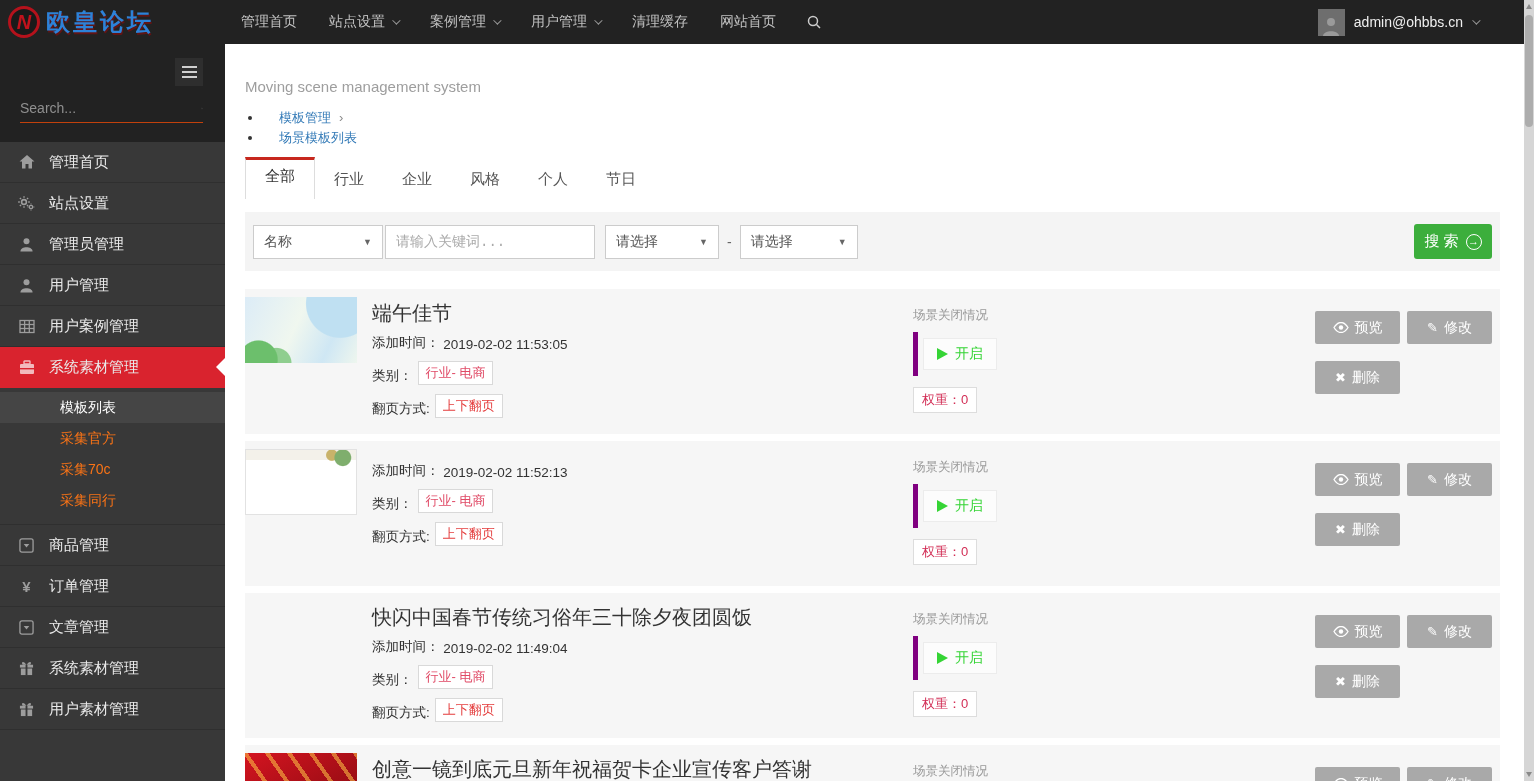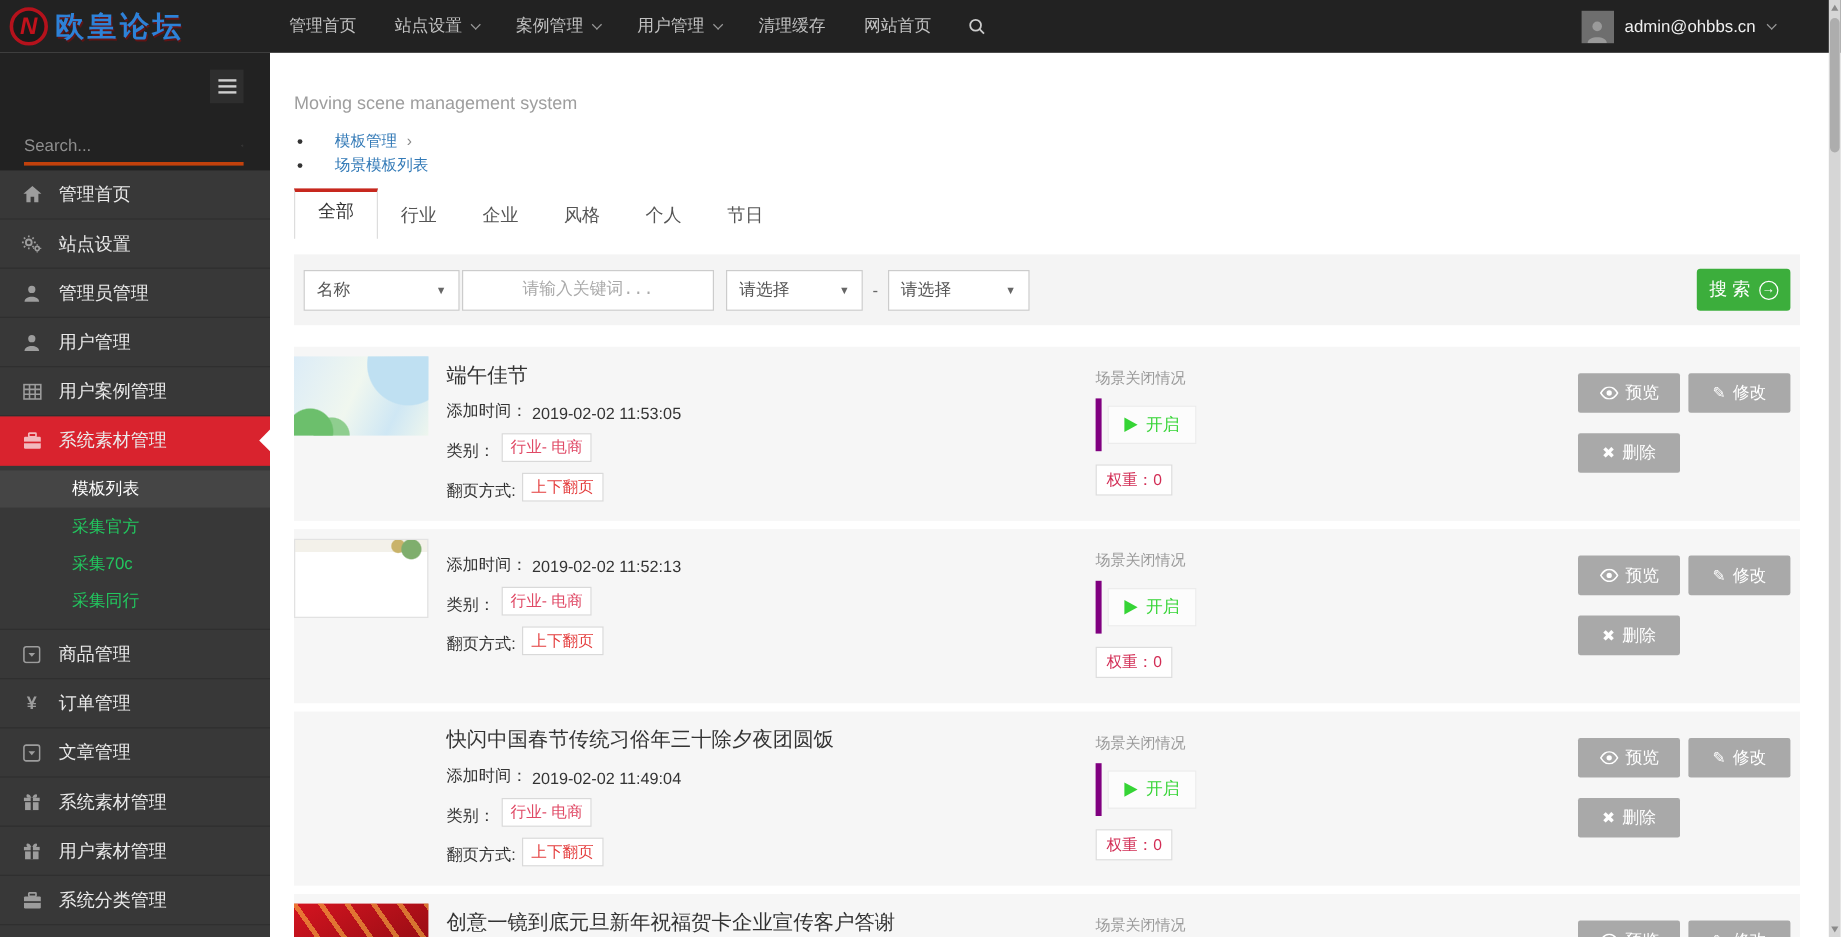--- a/index.html
+++ b/index.html
@@ -17,50 +17,50 @@
   .top-search { margin-left:14px; cursor:pointer; display:flex; align-items:center; }
   .topuser { margin-left:auto; margin-right:56px; display:flex; align-items:center; gap:9px; cursor:pointer; }
   .avatar { width:27px; height:27px; background:#6e6e6e; display:flex; align-items:flex-end; justify-content:center; overflow:hidden; }
   .topuser-email { color:#f0f0f0; font-size:14px; }
 
   
   .sidebar { position:absolute; top:44px; left:0; width:225px; bottom:0; background:#383838; z-index:4; }
   .side-head { background:#222; padding:14px 22px 0 20px; height:98px; }
   .burger { width:28px; height:28px; background:#2e2e2e; margin-left:auto; display:flex; flex-direction:column; justify-content:center; align-items:center; gap:3px; cursor:pointer; }
   .burger i { width:15px; height:2px; background:#cfcfcf; display:block; }
-  .side-search { margin-top:27px; border-bottom:3px solid #c2410c; display:flex; align-items:center; padding-bottom:6px; }
+  .side-search { margin-top:14px; border-bottom:1px solid #c2410c; display:flex; align-items:center; padding-bottom:6px; }
   .side-search input { flex:1; background:transparent; border:none; outline:none; color:#bdbdbd; font-size:14px; font-family:inherit; }
   .side-search input::placeholder { color:#8f8f8f; }
   .menu-item { height:41px; display:flex; align-items:center; gap:14px; padding:0 18px; color:#eaeaea; font-size:15px; border-bottom:1px solid #2f2f2f; cursor:pointer; position:relative; }
   .menu-item .ic { color:#9d9d9d; width:17px; display:flex; justify-content:center; flex:none; }
   .menu-item.active { background:#d9232e; border-bottom-color:#d9232e; }
   .menu-item.active .ic { color:#f2b9bd; }
   .menu-item.active::after { content:""; position:absolute; right:0; top:50%; margin-top:-9px; border-top:9px solid transparent; border-bottom:9px solid transparent; border-right:9px solid #fff; }
   .submenu { padding:4px 0 8px; border-bottom:1px solid #2f2f2f; }
-  .submenu-item { height:31px; display:flex; align-items:center; padding-left:60px; color:#22c55e; font-size:14px; cursor:pointer; }
+  .submenu-item { height:31px; display:flex; align-items:center; padding-left:60px; color:#f97316; font-size:14px; cursor:pointer; }
   .submenu-item.active { background:#454545; color:#fff; }
   .yen { font-size:15px; color:#9d9d9d; font-weight:bold; }
 
   
   .main { position:absolute; left:225px; top:44px; right:10px; bottom:0; background:#fff; padding:0 24px 0 20px; overflow:hidden; }
   .page-title { margin-top:34px; color:#9e9e9e; font-size:15px; }
   .crumbs { margin:14px 0 0 18px; list-style:disc; }
   .crumbs li { font-size:13px; height:20px; color:#333; }
   .crumbs a { color:#337ab7; text-decoration:none; cursor:pointer;margin-left:16px; }
   .crumb-sep { color:#8a8a8a; margin-left:8px; font-size:13px; }
 
   .tabs { display:flex; margin-top:8px; }
   .tab { padding:10px 19px; font-size:15px; color:#555; cursor:pointer; border-top:3px solid transparent; }
   .tab.active { border-top:3px solid #c7281e; border-left:1px solid #ddd; border-right:1px solid #ddd; background:#fff; color:#333; padding-top:7px; }
 
   .filter { margin-top:13px; background:#f4f4f4; padding:12px 8px; display:flex; align-items:center; }
   .sel { height:34px; background:#fff; border:1px solid #ccc; display:flex; align-items:center; justify-content:space-between; padding:0 10px; font-size:14px; color:#555; cursor:pointer; }
   .sel .tri { font-size:9px; color:#666; margin-left:8px; }
   .sel1 { width:130px; margin-right:2px; }
-  .kw { width:210px; height:34px; border:1px solid #ccc; padding:0 10px; font-size:14px; color:#555; font-family:Liberation Mono, monospace; outline:none; margin-right:10px;text-align:center; }
+  .kw { width:210px; height:34px; border:1px solid #ccc; padding:0 10px; font-size:14px; color:#555; font-family:Liberation Mono, monospace; outline:none; margin-right:10px; }
   .kw::placeholder { color:#aaa; }
   .sel2 { width:114px; margin-right:8px; }
   .dash { color:#666; margin-right:8px; font-size:14px; }
   .sel3 { width:118px; }
   .search-btn { margin-left:auto; width:78px; height:35px; background:#3cae3c; border:none; border-radius:3px; color:#fff; font-size:15px; display:flex; align-items:center; justify-content:center; gap:7px; cursor:pointer; font-family:inherit; }
   .arrow-circle { width:16px; height:16px; border:1px solid #fff; border-radius:50%; display:flex; align-items:center; justify-content:center; font-size:11px; line-height:1; }
 
   .rows { margin-top:18px; }
   .row-item { position:relative; height:145px; background:#f6f6f6; margin-bottom:7px; }
   .thumb { position:absolute; left:0; top:8px; width:112px; height:66px; }
@@ -71,21 +71,21 @@
       linear-gradient(115deg, #dcecf7 0%, #f0f7ef 45%, #cfe7f4 75%, #eef6ee 100%); }
   .thumb.wedding { background:
       radial-gradient(circle at 88% 12%, #7fae6d 0 7%, transparent 8%),
       radial-gradient(circle at 78% 8%, #c9b36a 0 5%, transparent 6%),
       linear-gradient(#f3f1ea 0 10px, #ffffff 10px); border:1px solid #e2e2e2; }
   .thumb.newyear { background:
       repeating-linear-gradient(55deg, rgba(255,198,70,.55) 0 4px, transparent 4px 18px),
       radial-gradient(circle at 50% 85%, #e8b23a 0 10%, transparent 11%),
       linear-gradient(150deg, #d41420 0%, #a30e16 60%, #8c0b12 100%); }
   .row-info { position:absolute; left:127px; top:12px; }
-  .row-title { font-size:17px; color:#333; line-height:24px; }
+  .row-title { font-size:20px; color:#333; line-height:24px; }
   .meta { margin-top:9px; font-size:13.5px; color:#333; display:flex; align-items:flex-end; }
   .badge { border:1px solid #d9d9d9; background:#fff; padding:2px 7px; font-size:13px; margin-left:5px; }
   .badge.cat { color:#e04a66; }
   .badge.flip { color:#e43d3d; }
   .row-status { position:absolute; left:668px; top:18px; }
   .status-label { color:#999; font-size:12.5px; }
   .status-toggle { margin-top:8px; display:flex; align-items:center; cursor:pointer; }
   .pbar { width:5px; height:44px; background:#800080; margin-right:5px; flex:none; }
   .toggle-box { border:1px solid #ececec; background:#fcfcfc; padding:6px 13px; display:flex; align-items:center; gap:7px; }
   .play-tri { width:0; height:0; border-left:11px solid #35d435; border-top:6px solid transparent; border-bottom:6px solid transparent; }
@@ -292,30 +292,20 @@
     <span class="ic">
         <svg width="15" height="15" viewBox="0 0 16 16" fill="currentColor">
           <rect x="1" y="4" width="14" height="3"></rect>
           <rect x="2" y="8" width="12" height="7"></rect>
           <rect x="7" y="4" width="2" height="11" fill="#383838"></rect>
           <path d="M4 1 C6 1 7 2.5 7.5 4 L4.5 4 C3 4 3 1 4 1 Z M12 1 C10 1 9 2.5 8.5 4 L11.5 4 C13 4 13 1 12 1 Z"></path>
         </svg>
       </span>
     <span>用户素材管理</span>
   </div>
-  <div class="menu-item">
-    <span class="ic">
-        <svg width="16" height="15" viewBox="0 0 16 15" fill="currentColor">
-          <rect x="1" y="4" width="14" height="10" rx="1"></rect>
-          <rect x="5" y="1" width="6" height="3" rx="0.5" fill="none" stroke="currentColor" stroke-width="1.4"></rect>
-          <rect x="1" y="8" width="14" height="1.4" fill="#383838"></rect>
-        </svg>
-      </span>
-    <span>系统分类管理</span>
-  </div>
 </div>
 
 <div class="main">
   <div class="page-title">Moving scene management system</div>
 
   <ul class="crumbs">
     <li><a>模板管理</a><span class="crumb-sep">›</span></li>
     <li><a>场景模板列表</a></li>
   </ul>
 

